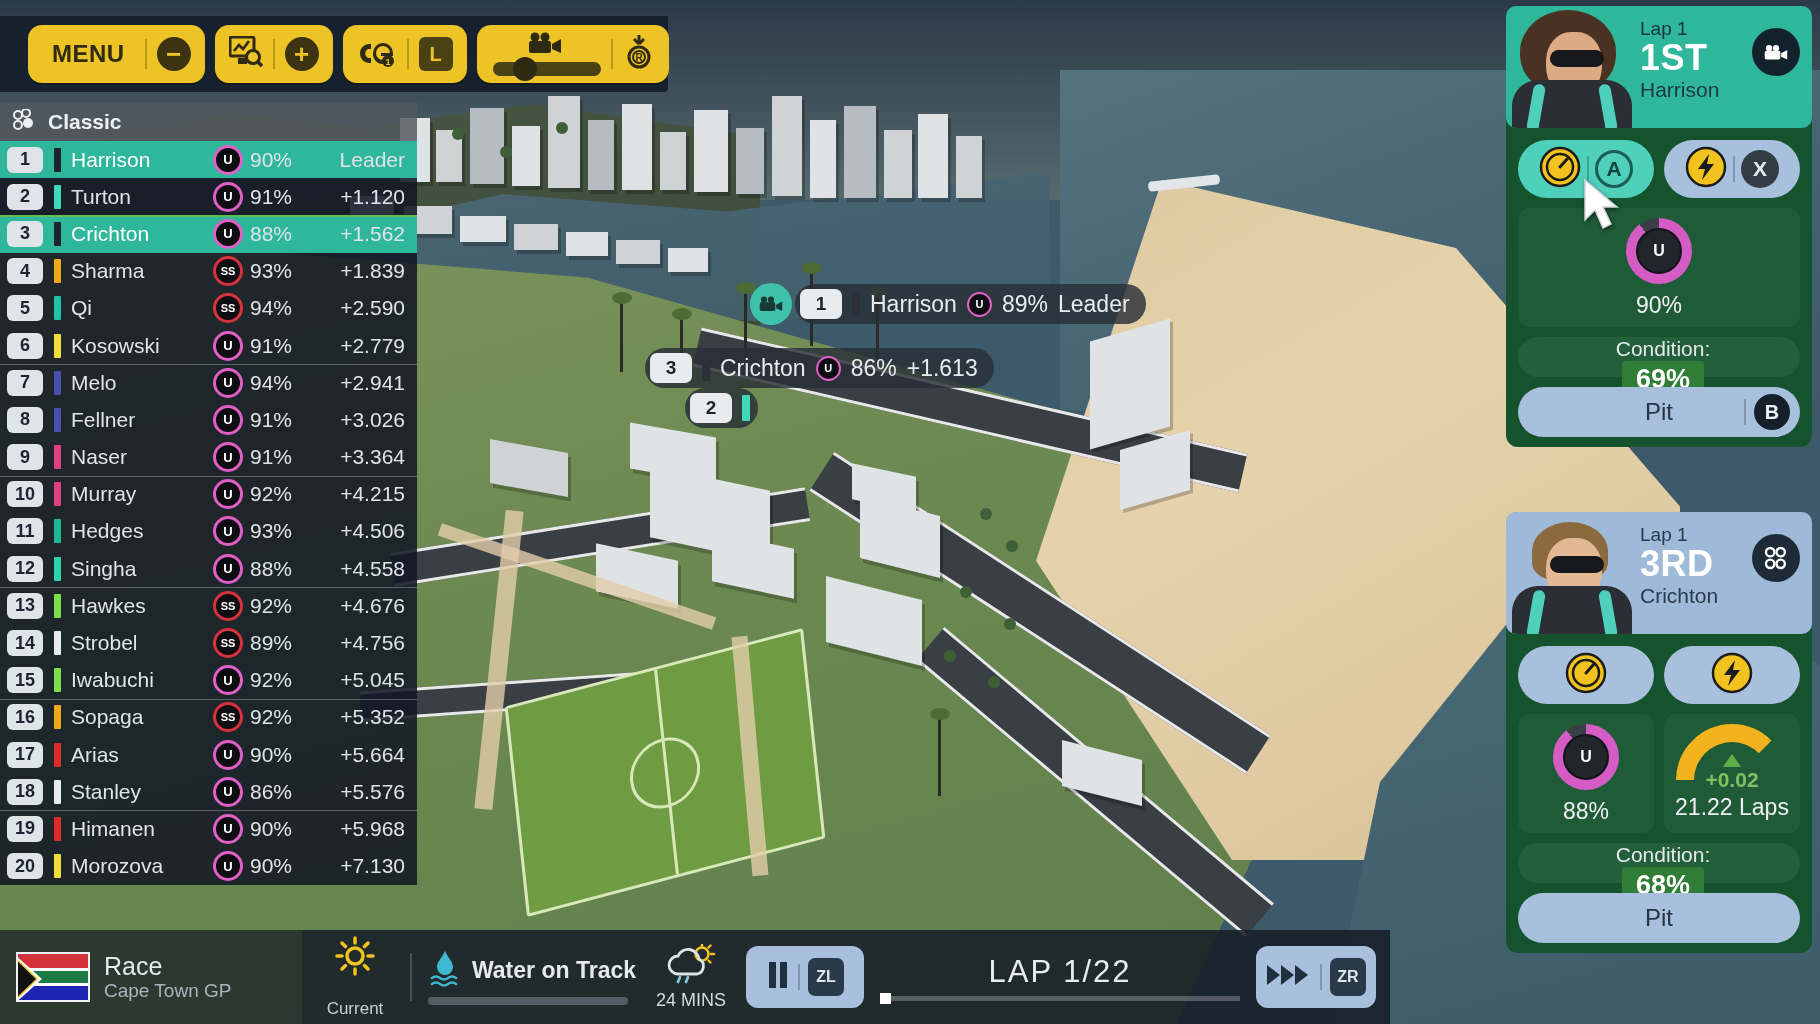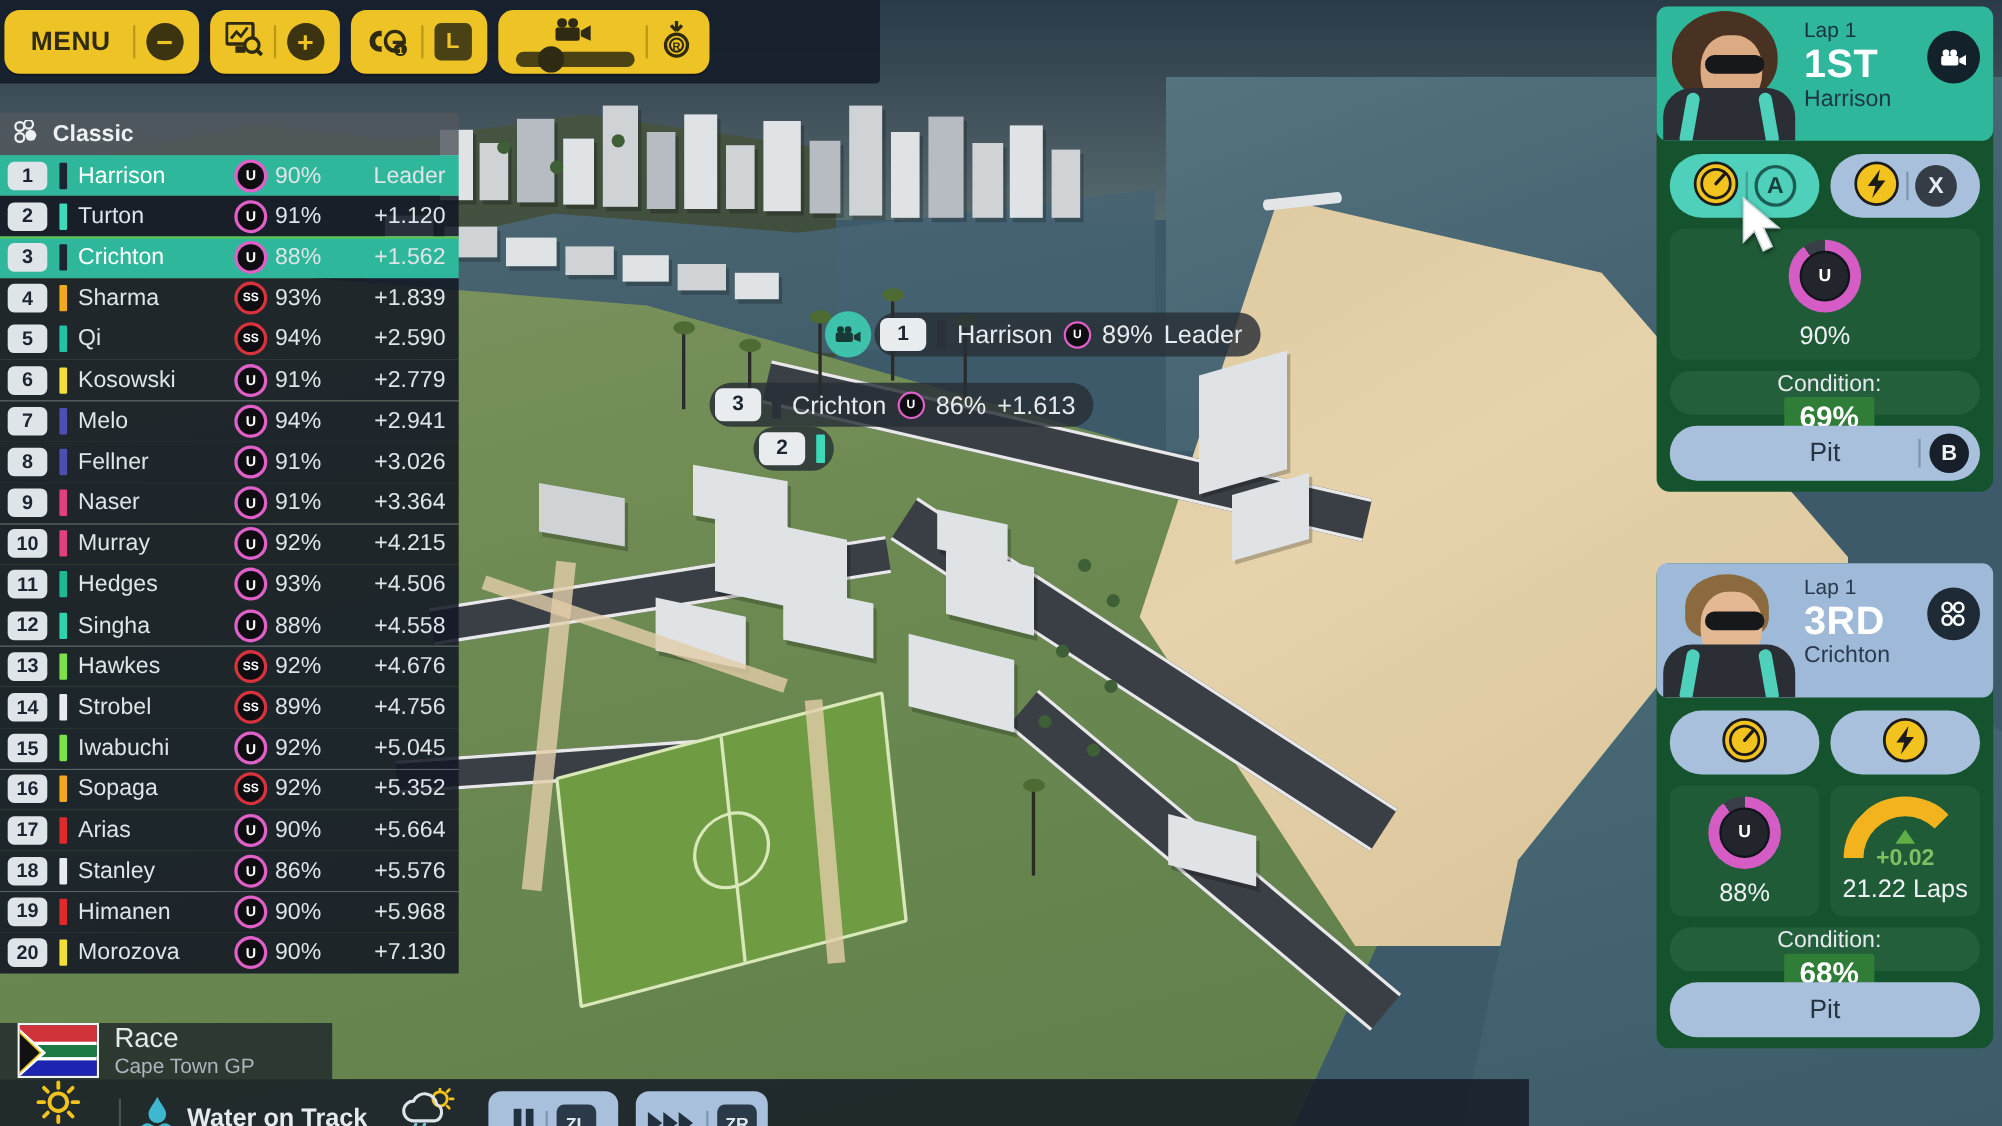--- a/index.html
+++ b/index.html
@@ -73,23 +73,23 @@
     background: #6f9b43; border: 3px solid #d9e8b8; transform: skewY(-9deg) rotate(-6deg);
     border-radius: 3px;
   }
   .pitch .circ { position:absolute; left:50%; top:50%; width:70px; height:70px; margin:-35px 0 0 -35px; border:3px solid #d9e8b8; border-radius:50%; }
   .pitch .half { position:absolute; left:50%; top:0; bottom:0; width:3px; background:#d9e8b8; }
   .boat { position: absolute; left: 1148px; top: 178px; width: 72px; height: 10px; background: #e2e6e8; border-radius: 4px / 6px; transform: rotate(-6deg); }
   .path-sand { position:absolute; background: rgba(226,205,169,.8); }
 
   
   .toolbar {
-    position: absolute; left: 0; top: 0; width: 800px; height: 76px;
+    position: absolute; left: 0; top: 16px; width: 668px; height: 76px;
     background: rgba(22,30,43,.93);
-    display: flex; align-items: center; gap: 10px; padding: 0 4px;
+    display: flex; align-items: center; gap: 10px; padding: 0 28px;
     border-bottom-right-radius: 4px;
   }
   .tb-group {
     display: flex; align-items: center; height: 58px;
     background: #edc326; border-radius: 14px; padding: 0 6px;
     box-shadow: 0 2px 0 rgba(0,0,0,.25);
   }
   .tb-btn {
     display: flex; align-items: center; justify-content: center;
     min-width: 46px; height: 58px; padding: 0 8px; cursor: pointer;
@@ -283,21 +283,21 @@
   .pitbtn .sep { position: absolute; right: 54px; width: 2px; height: 26px; background: rgba(30,50,60,.3); }
   .pitbtn .key {
     position: absolute; right: 10px; width: 36px; height: 36px; border-radius: 50%;
     background: #17202a; color: #eef2f5; font-size: 20px; font-weight: bold;
     display: flex; align-items: center; justify-content: center;
   }
 
   
   .bottom {
     position: absolute; left: 0; bottom: 0; width: 1390px; height: 94px;
-    display: flex; align-items: stretch; flex-direction: column;
+    display: flex; align-items: stretch;
   }
   .bb-left {
     width: 302px; background: rgba(22,28,38,.72);
     display: flex; align-items: center; gap: 14px; padding-left: 16px;
   }
   .flag { width: 74px; height: 50px; position: relative; border: 2px solid #f1f4f6; overflow: hidden; flex: 0 0 auto; }
   .flag .red { position:absolute; left:0; top:0; width:100%; height:33.3%; background:#d2323a; }
   .flag .blue { position:absolute; left:0; bottom:0; width:100%; height:33.3%; background:#1d25b0; }
   .flag .white1 { position:absolute; left:0; top:31%; width:100%; height:8%; background:#fff; }
   .flag .white2 { position:absolute; left:0; bottom:31%; width:100%; height:8%; background:#fff; }
@@ -936,20 +936,26 @@
         <span>
           <svg width="24" height="30" viewBox="0 0 24 30">
             <rect x="3" y="2" width="7" height="26" fill="#20303e"></rect>
             <rect x="14" y="2" width="7" height="26" fill="#20303e"></rect>
           </svg>
         </span>
         <span class="pill-sep"></span>
         <span class="keycap">ZL</span>
       </div>
 
+      <div class="lapbox">
+        <span class="t">LAP 1/22</span>
+        <span class="prog">
+            <i></i>
+          </span>
+      </div>
 
       <div class="playbtn">
         <span>
           <svg width="46" height="24" viewBox="0 0 46 24">
             <path d="M1 2 L14 12 L1 22 Z" fill="#20303e"></path>
             <path d="M15 2 L28 12 L15 22 Z" fill="#20303e"></path>
             <path d="M29 2 L42 12 L29 22 Z" fill="#20303e"></path>
           </svg>
         </span>
         <span class="pill-sep"></span>

